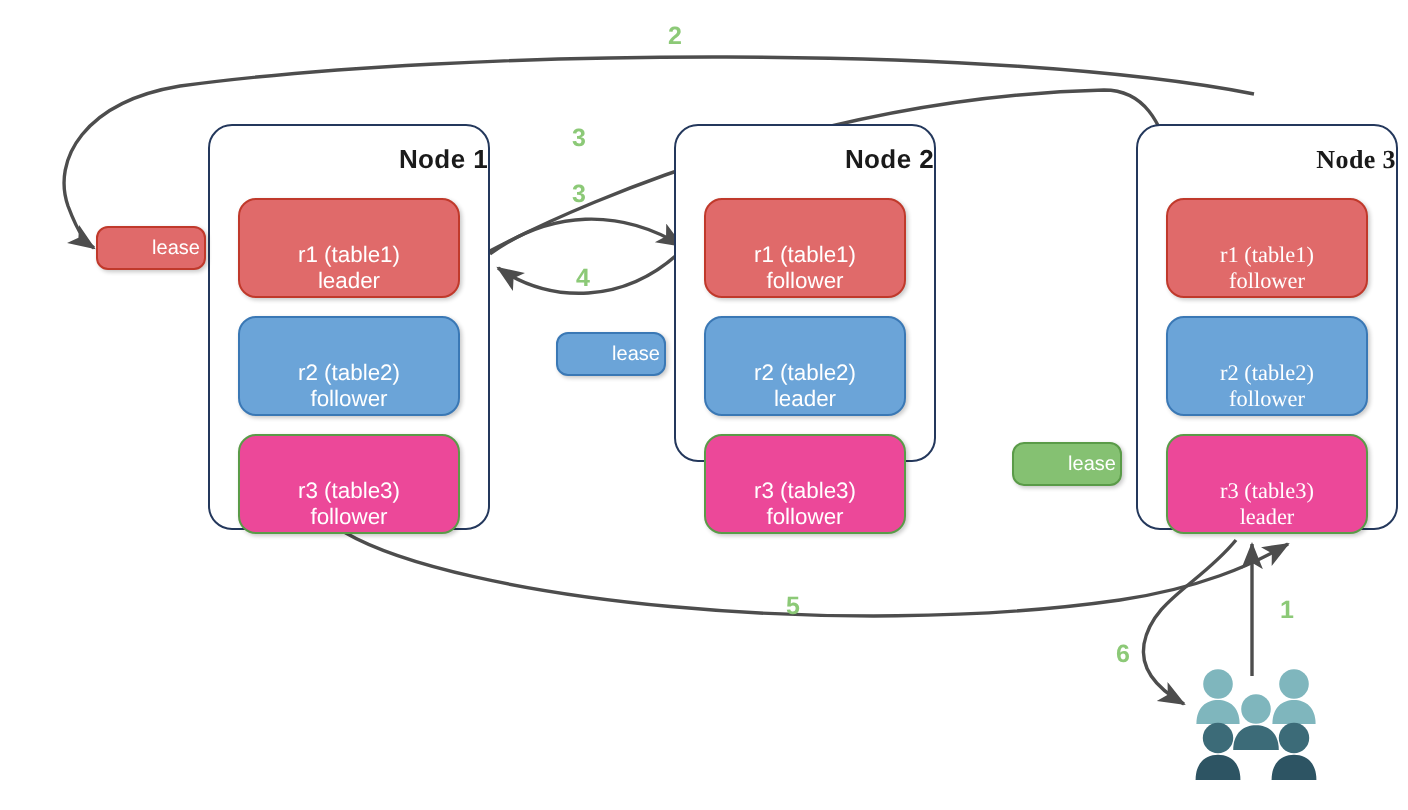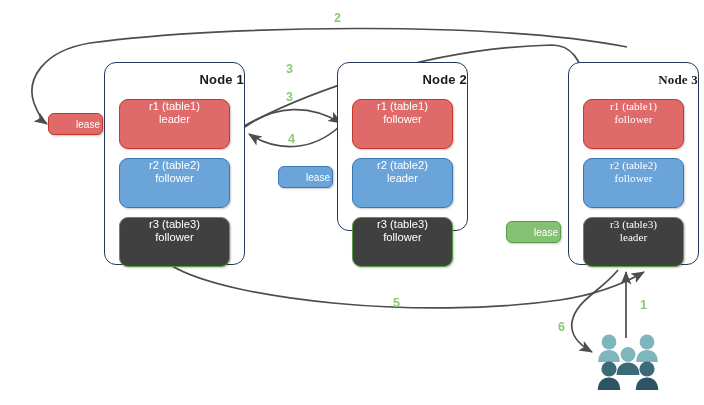--- a/index.html
+++ b/index.html
@@ -10,27 +10,27 @@
   .node-box{
     position:absolute;background:#ffffff;border:1.6px solid #24385c;
     border-radius:12px;box-sizing:border-box;z-index:2;
   }
   .node-title{
     position:absolute;left:0;right:0;top:9px;text-align:right;
     font-size:13px;font-weight:bold;color:#1a1a1a;letter-spacing:.2px;
   }
   .replica{
     position:absolute;left:14px;right:14px;border-radius:9px;
-    box-sizing:border-box;display:flex;align-items:flex-start;justify-content:center;
+    box-sizing:border-box;display:flex;align-items:flex-end;justify-content:center;
     text-align:center;line-height:1.18;font-size:11.2px;color:#ffffff;
     box-shadow:1px 1px 2px rgba(0,0,0,.22);
   }
   .rep-red{background:#e06a6a;border:1.6px solid #c0392b;}
   .rep-blue{background:#6ba4d8;border:1.6px solid #3a78b5;}
-  .rep-green{background:#404040;border:1.6px solid #5a9b48;}
+  .rep-green{background:#ec4899;border:1.6px solid #5a9b48;}
   .rep-r1{top:36px;height:50px;}
   .rep-r2{top:95px;height:50px;}
   .rep-r3{top:154px;height:50px;}
   .lease{
     position:absolute;border-radius:6px;box-sizing:border-box;
     display:flex;align-items:center;justify-content:center;
     font-size:10px;color:#ffffff;z-index:2;
     box-shadow:1px 1px 2px rgba(0,0,0,.22);
     padding-left:25px;
   }

